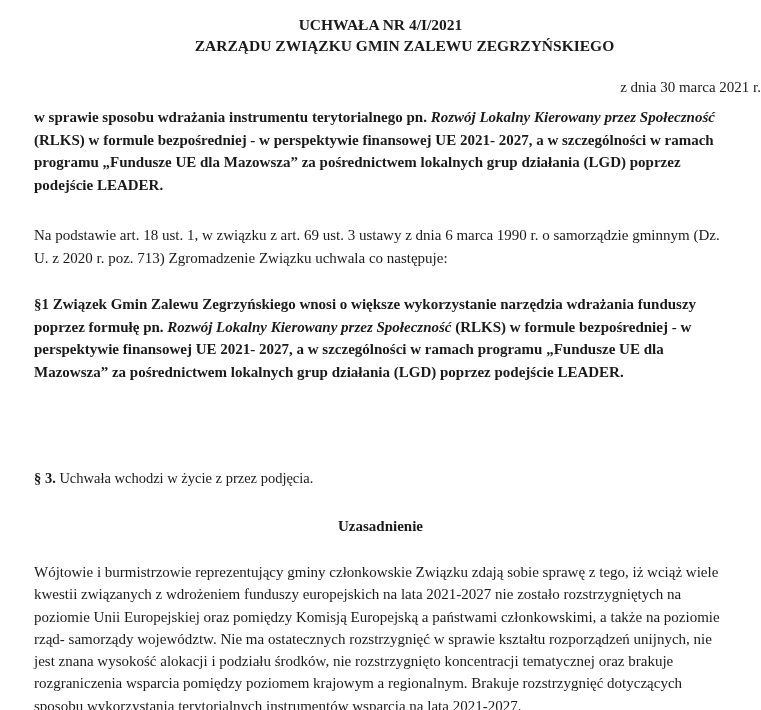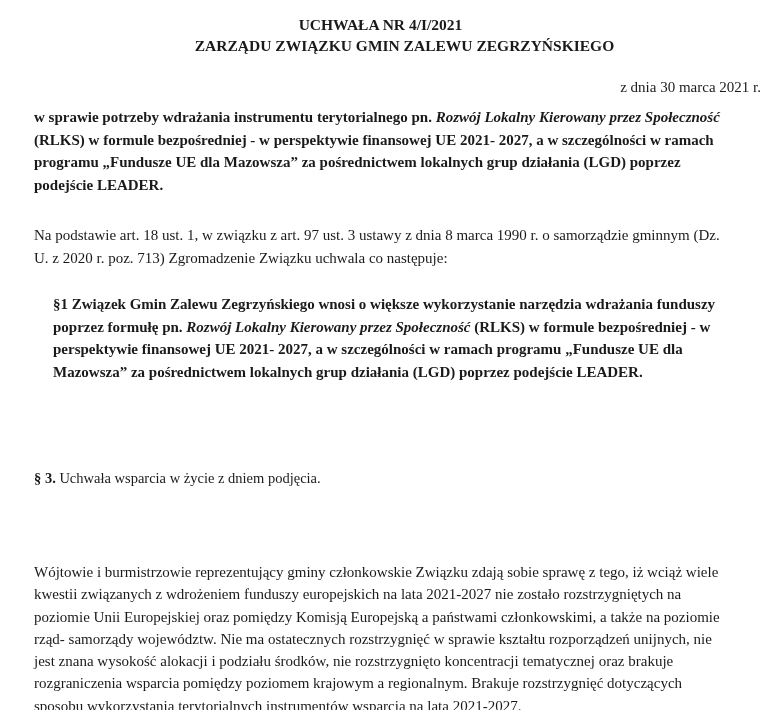--- a/index.html
+++ b/index.html
@@ -7,40 +7,41 @@
     width: 761px; height: 710px; overflow: hidden; position: relative;
     font-family: "Liberation Serif", serif; color: #1a1a1a;
   }
   .page { position: absolute; left: 0; top: 0; width: 622px; height: 710px; }
   .title1 { position: absolute; left: 0; width: 761px; top: 16px; font-size: 15.5px; font-weight: bold; text-align: center; }
   .title2 { position: absolute; left: 0; width: 761px; top: 37px; font-size: 15.5px; font-weight: bold; text-align: center; margin-left: 24px; }
   .date { position: absolute; left: 0; width: 761px; top: 79px; font-size: 15px; text-align: right; }
   .block { position: absolute; left: 34px; width: 700px; font-size: 15px; line-height: 22px; }
   .subject { top: 106px; font-weight: bold; line-height: 22.5px; }
   .basis { top: 224px; line-height: 23px; }
-  .par1 { top: 293px; font-weight: bold; line-height: 22.5px; margin-left: 19px; }
+  .par1 { top: 293px; font-weight: bold; line-height: 22.5px; }
   .par2 { top: 400px; line-height: 19.5px; font-size: 14.5px; }
   .par3 { top: 467px; font-size: 14.5px; }
   .heading { position: absolute; left: 0; width: 761px; top: 518px; font-size: 15px; font-weight: bold; text-align: center; }
   .just { top: 561px; line-height: 22.3px; font-size: 15px; }
   i { }
   b { font-weight: bold; }
 </style>
 </head>
 <body>
 
 <div class="page">
   <div class="title1">UCHWAŁA NR 4/I/2021</div>
   <div class="title2">ZARZĄDU ZWIĄZKU GMIN ZALEWU ZEGRZYŃSKIEGO</div>
   <div class="date">z dnia 30 marca 2021 r.</div>
 
-  <div class="block subject"><span>w sprawie potrzeby wdrażania instrumentu terytorialnego pn. </span><i>Rozwój Lokalny Kierowany przez Społeczność</i><span> (RLKS) w formule bezpośredniej - w perspektywie finansowej UE 2021- 2027, a w szczególności w ramach programu „Fundusze UE dla Mazowsza” za pośrednictwem lokalnych grup działania (LGD) poprzez podejście LEADER.</span></div>
+  <div class="block subject"><span>w sprawie sposobu wdrażania instrumentu terytorialnego pn. </span><i>Rozwój Lokalny Kierowany przez Społeczność</i><span> (RLKS) w formule bezpośredniej - w perspektywie finansowej UE 2021- 2027, a w szczególności w ramach programu „Fundusze UE dla Mazowsza” za pośrednictwem lokalnych grup działania (LGD) poprzez podejście LEADER.</span></div>
 
-  <div class="block basis">Na podstawie art. 18 ust. 1, w związku z art. 97 ust. 3 ustawy z dnia 8 marca 1990 r. o samorządzie gminnym (Dz. U. z 2020 r. poz. 713) Zgromadzenie Związku uchwala co następuje:</div>
+  <div class="block basis">Na podstawie art. 18 ust. 1, w związku z art. 69 ust. 3 ustawy z dnia 6 marca 1990 r. o samorządzie gminnym (Dz. U. z 2020 r. poz. 713) Zgromadzenie Związku uchwala co następuje:</div>
 
   <div class="block par1"><span>§1 Związek Gmin Zalewu Zegrzyńskiego wnosi o większe wykorzystanie narzędzia wdrażania funduszy poprzez formułę pn. </span><i>Rozwój Lokalny Kierowany przez Społeczność</i><span> (RLKS) w formule bezpośredniej - w perspektywie finansowej UE 2021- 2027, a w szczególności w ramach programu „Fundusze UE dla Mazowsza” za pośrednictwem lokalnych grup działania (LGD) poprzez podejście LEADER.</span></div>
 
 
-  <div class="block par3"><b>§ 3.</b><span> Uchwała wsparcia w życie z dniem podjęcia.</span></div>
+  <div class="block par3"><b>§ 3.</b><span> Uchwała wchodzi w życie z przez podjęcia.</span></div>
 
+  <div class="heading">Uzasadnienie</div>
 
   <div class="block just">Wójtowie i burmistrzowie reprezentujący gminy członkowskie Związku zdają sobie sprawę z tego, iż wciąż wiele kwestii związanych z wdrożeniem funduszy europejskich na lata 2021-2027 nie zostało rozstrzygniętych na poziomie Unii Europejskiej oraz pomiędzy Komisją Europejską a państwami członkowskimi, a także na poziomie rząd- samorządy województw. Nie ma ostatecznych rozstrzygnięć w sprawie kształtu rozporządzeń unijnych, nie jest znana wysokość alokacji i podziału środków, nie rozstrzygnięto koncentracji tematycznej oraz brakuje rozgraniczenia wsparcia pomiędzy poziomem krajowym a regionalnym. Brakuje rozstrzygnięć dotyczących sposobu wykorzystania terytorialnych instrumentów wsparcia na lata 2021-2027.</div>
 </div>
 
 </body></html>

